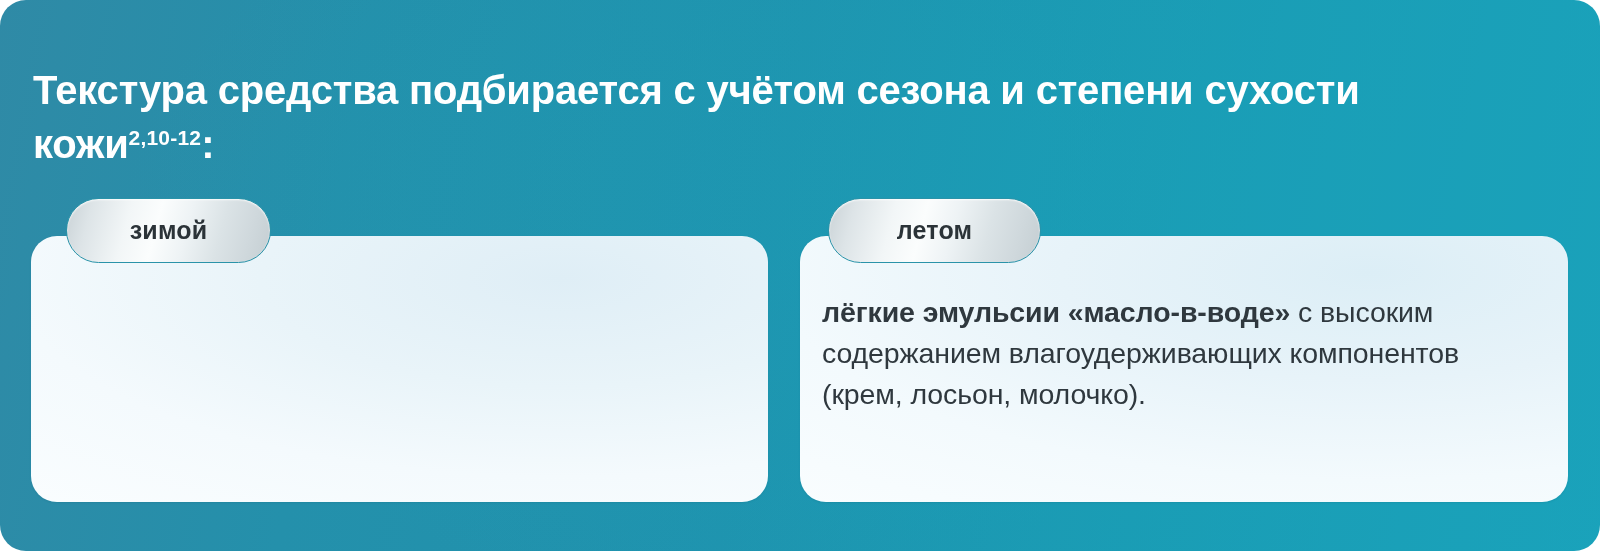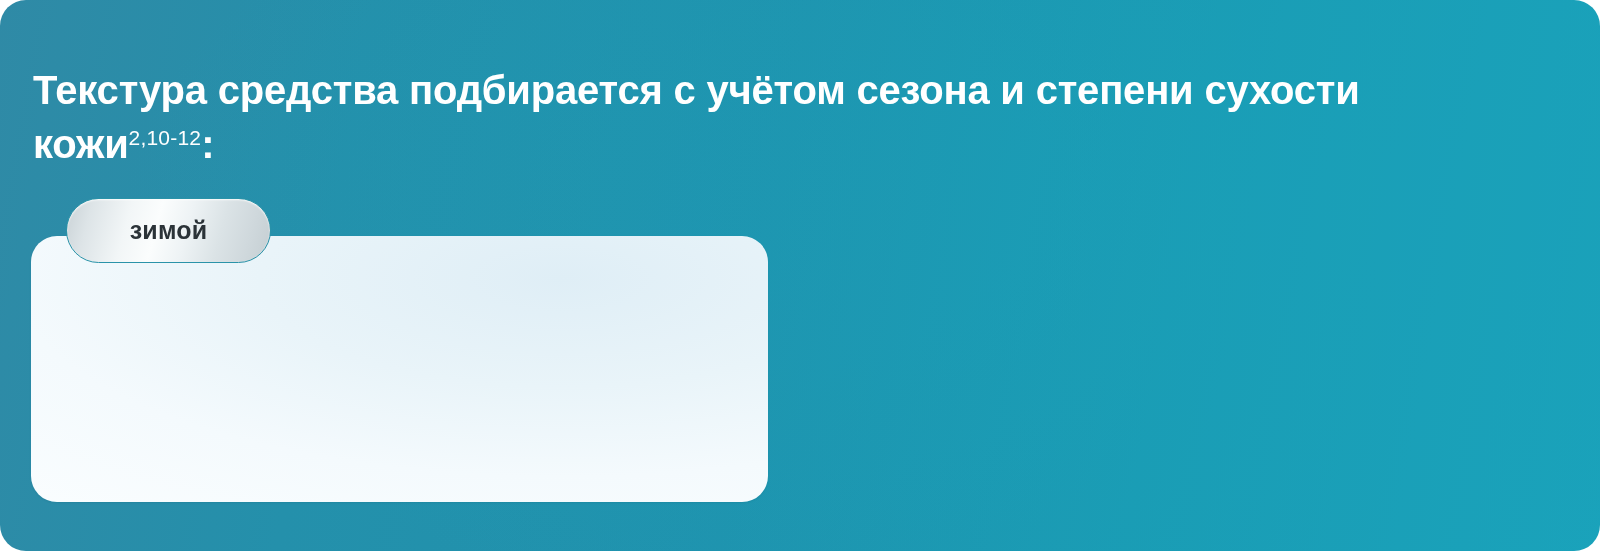--- a/index.html
+++ b/index.html
@@ -33,21 +33,21 @@
     top: 36px;
     width: 1420px;
     color: #ffffff;
     font-size: 40px;
     font-weight: 700;
     line-height: 54px;
     letter-spacing: -0.2px;
   }
   .heading sup {
     font-size: 21px;
-    font-weight: 400;
+    font-weight: 700;
     line-height: 0;
     vertical-align: 13px;
     letter-spacing: 0.2px;
   }
 
   
   .cards {
     position: absolute;
     left: 31px;
     top: 236px;
@@ -136,15 +136,21 @@
   <h1 class="heading"><span>Текстура средства подбирается с учётом сезона и степени сухости кожи</span><sup>2,10-12</sup><span>:</span></h1>
 
   <div class="cards">
 
     <div class="card left">
       <div class="pill">
         <span>зимой</span>
       </div>
     </div>
 
+    <div class="card right">
+      <div class="pill">
+        <span>летом</span>
+      </div>
+      <div class="card-body"><span class="strong">лёгкие эмульсии «масло-в-воде»</span><span class="light"> с высоким содержанием влагоудерживающих компонентов (крем, лосьон, молочко).</span></div>
+    </div>
 
   </div>
 </div>
 
 </body></html>

